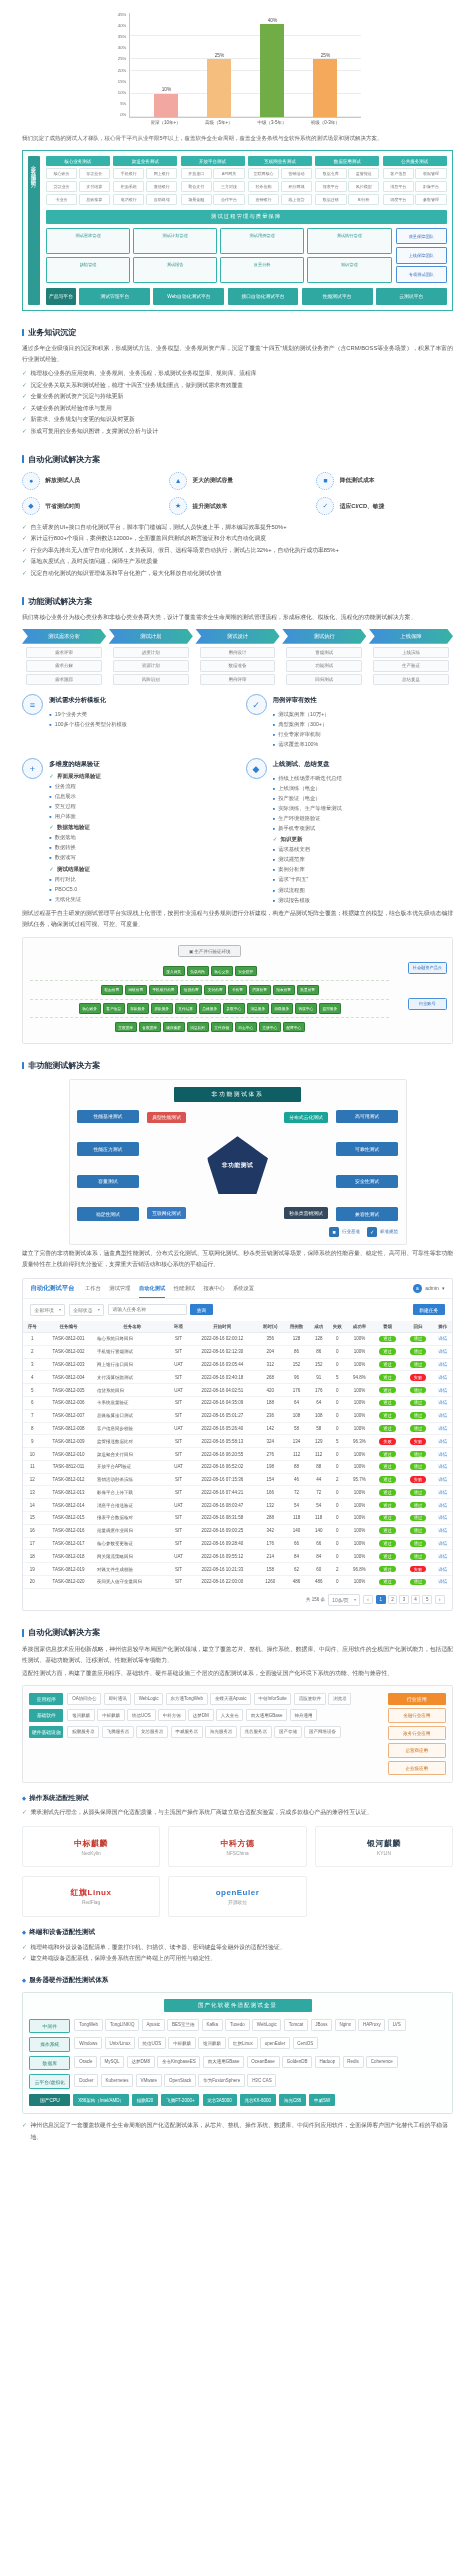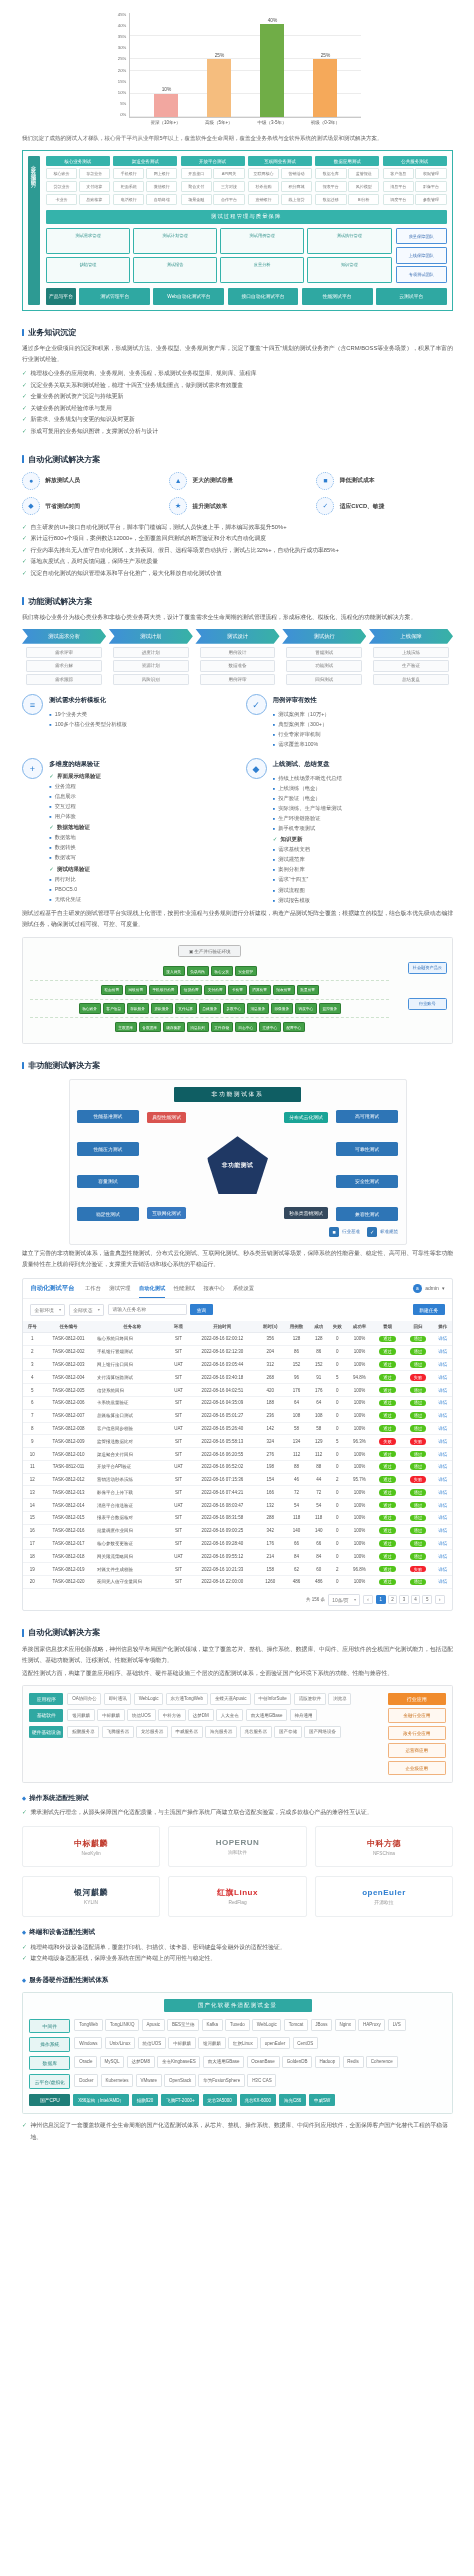--- a/index.html
+++ b/index.html
@@ -1151,24 +1151,20 @@
           <span class="ck">✓</span>
           <span>秉承测试先行理念，从源头保障国产化适配质量，与主流国产操作系统厂商建立联合适配实验室，完成多款核心产品的兼容性互认证。</span>
         </li>
     </ul>
     <div class="logo-grid">
         <div class="logo-card">
         <div class="logo-name" style="color: rgb(192, 57, 43);">中标麒麟</div>
         <div class="logo-sub">NeoKylin</div>
       </div>
         <div class="logo-card">
-        <div class="logo-name" style="color: rgb(127, 140, 141);">HOPERUN</div>
-        <div class="logo-sub">润和软件</div>
-      </div>
-        <div class="logo-card">
         <div class="logo-name" style="color: rgb(192, 57, 43);">中科方德</div>
         <div class="logo-sub">NFSChina</div>
       </div>
         <div class="logo-card">
         <div class="logo-name" style="color: rgb(44, 62, 80);">银河麒麟</div>
         <div class="logo-sub">KYLIN</div>
       </div>
         <div class="logo-card">
         <div class="logo-name" style="color: rgb(214, 48, 49);">红旗Linux</div>
         <div class="logo-sub">RedFlag</div>

